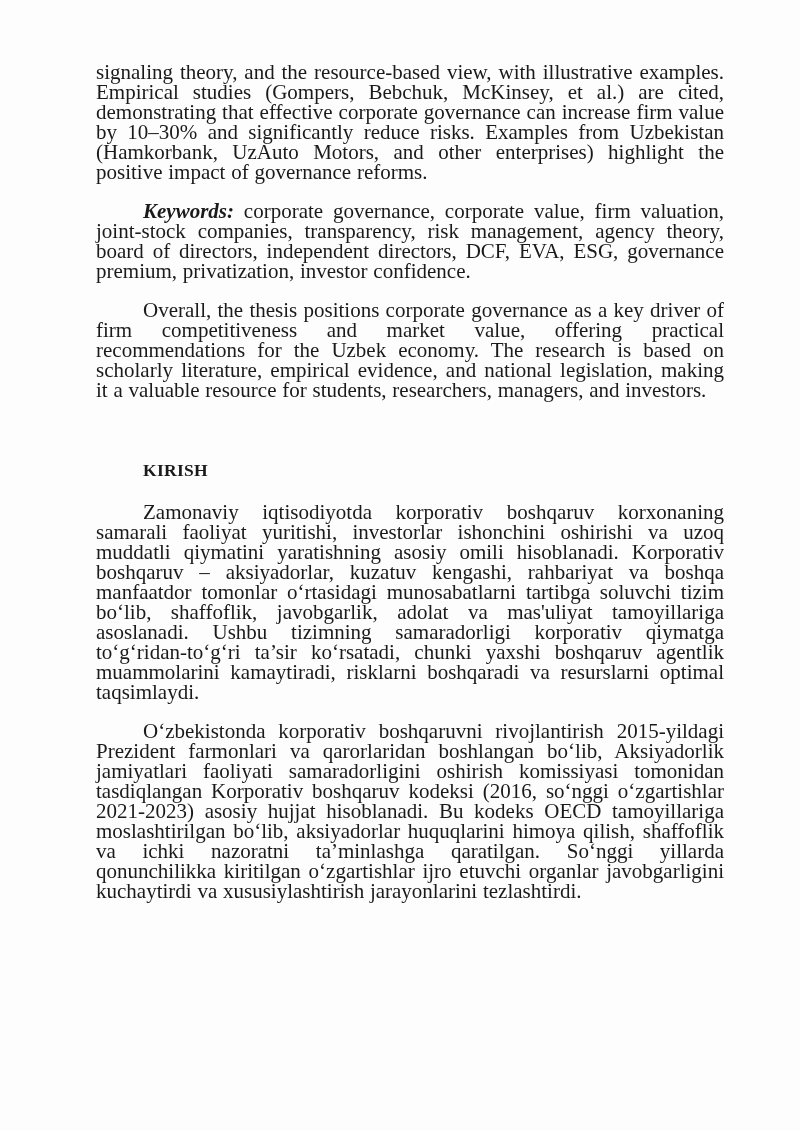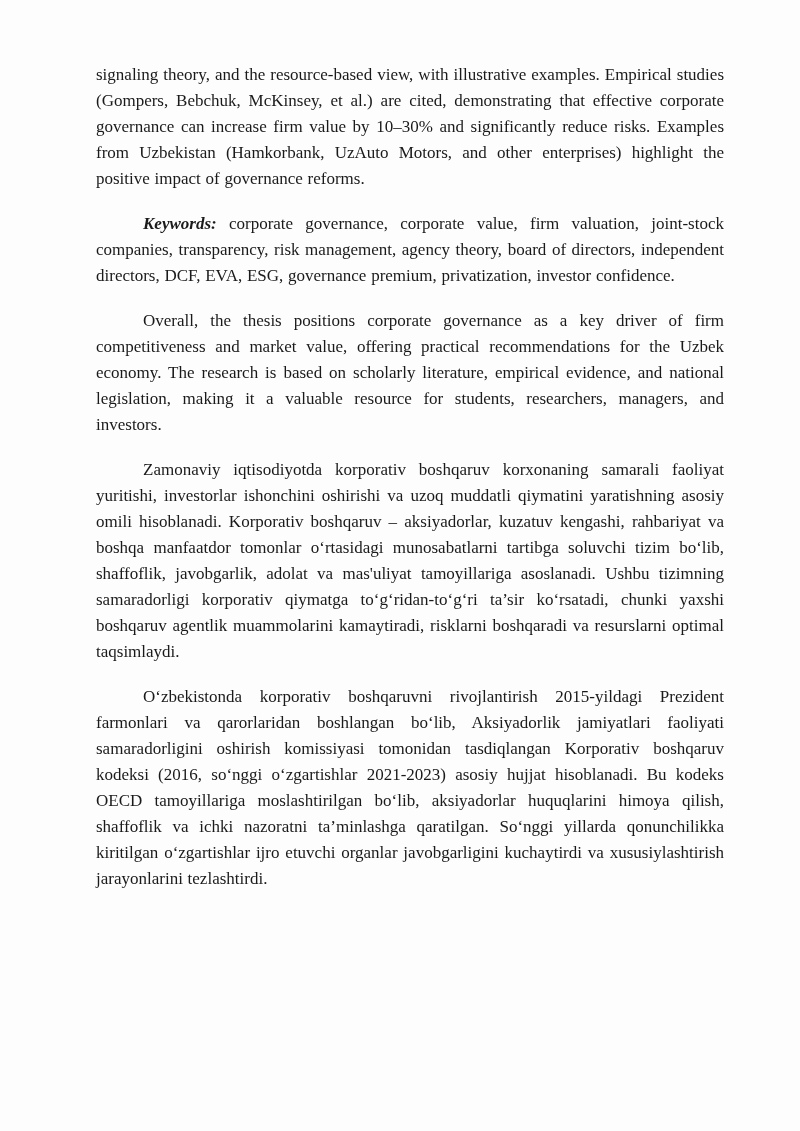--- a/index.html
+++ b/index.html
@@ -17,22 +17,22 @@
     color: #1a1a1a;
   }
   .textblock {
     position: absolute;
     left: 96px;
     top: 62px;
     width: 645px;
   }
   .para {
     margin: 0 17px 19px 0;
-    font-size: 17px;
-    line-height: 26px;
+    font-size: 21px;
+    line-height: 20px;
     text-align: justify;
     word-spacing: 0.5px;
   }
   .indent {
     text-indent: 47px;
   }
   .heading {
     margin: 58px 0 19px 0;
     font-size: 17.5px;
     line-height: 25.3px;
@@ -50,19 +50,20 @@
 
 <div class="page">
   <div class="textblock">
 
     <p class="para">signaling theory, and the resource-based view, with illustrative examples. Empirical studies (Gompers, Bebchuk, McKinsey, et al.) are cited, demonstrating that effective corporate governance can increase firm value by 10–30% and significantly reduce risks. Examples from Uzbekistan (Hamkorbank, UzAuto Motors, and other enterprises) highlight the positive impact of governance reforms.</p>
 
     <p class="para indent"><span class="kw-label">Keywords:</span><span> corporate governance, corporate value, firm valuation, joint-stock companies, transparency, risk management, agency theory, board of directors, independent directors, DCF, EVA, ESG, governance premium, privatization, investor confidence.</span></p>
 
     <p class="para indent">Overall, the thesis positions corporate governance as a key driver of firm competitiveness and market value, offering practical recommendations for the Uzbek economy. The research is based on scholarly literature, empirical evidence, and national legislation, making it a valuable resource for students, researchers, managers, and investors.</p>
 
+    <h2 class="heading">KIRISH</h2>
 
     <p class="para indent">Zamonaviy iqtisodiyotda korporativ boshqaruv korxonaning samarali faoliyat yuritishi, investorlar ishonchini oshirishi va uzoq muddatli qiymatini yaratishning asosiy omili hisoblanadi. Korporativ boshqaruv – aksiyadorlar, kuzatuv kengashi, rahbariyat va boshqa manfaatdor tomonlar oʻrtasidagi munosabatlarni tartibga soluvchi tizim boʻlib, shaffoflik, javobgarlik, adolat va mas'uliyat tamoyillariga asoslanadi. Ushbu tizimning samaradorligi korporativ qiymatga toʻgʻridan-toʻgʻri ta’sir koʻrsatadi, chunki yaxshi boshqaruv agentlik muammolarini kamaytiradi, risklarni boshqaradi va resurslarni optimal taqsimlaydi.</p>
 
     <p class="para indent">Oʻzbekistonda korporativ boshqaruvni rivojlantirish 2015-yildagi Prezident farmonlari va qarorlaridan boshlangan boʻlib, Aksiyadorlik jamiyatlari faoliyati samaradorligini oshirish komissiyasi tomonidan tasdiqlangan Korporativ boshqaruv kodeksi (2016, soʻnggi oʻzgartishlar 2021-2023) asosiy hujjat hisoblanadi. Bu kodeks OECD tamoyillariga moslashtirilgan boʻlib, aksiyadorlar huquqlarini himoya qilish, shaffoflik va ichki nazoratni ta’minlashga qaratilgan. Soʻnggi yillarda qonunchilikka kiritilgan oʻzgartishlar ijro etuvchi organlar javobgarligini kuchaytirdi va xususiylashtirish jarayonlarini tezlashtirdi.</p>
 
   </div>
 </div>
 
 </body></html>

